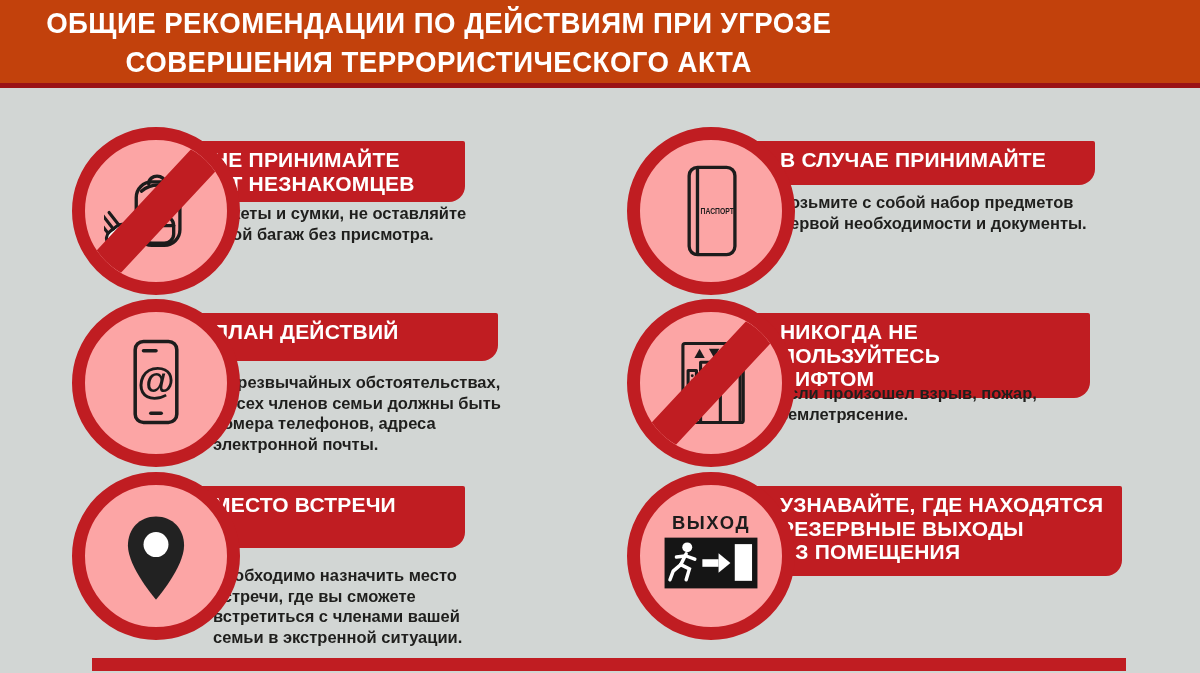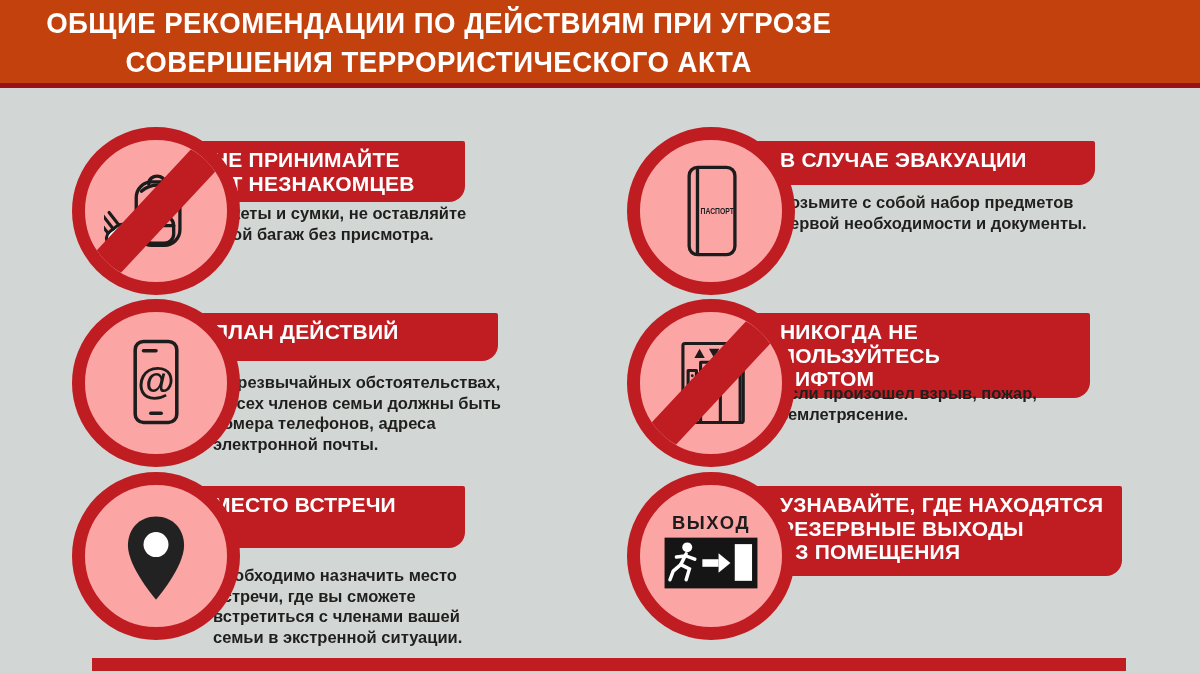--- a/index.html
+++ b/index.html
@@ -135,21 +135,21 @@
     <div class="circle">
       <svg width="104" height="104" viewBox="0 0 100 100">
         <path d="M50 12 C34 12 23 24 23 40 C23 61 50 92 50 92 C50 92 77 61 77 40 C77 24 66 12 50 12 Z" fill="#222222"></path>
         <circle cx="50" cy="39" r="12" fill="#ffffff"></circle>
       </svg>
     </div>
   </section>
 
   <section class="item r1 right-col">
     <div class="banner" style="left:710px;width:385px;min-height:44px;">
-      <h2>В СЛУЧАЕ ЭВАКУАЦИИ</h2>
+      <h2>В СЛУЧАЕ ПРИНИМАЙТЕ</h2>
     </div>
     <p class="body-text" style="top:65px;">возьмите с собой набор предметов
 первой необходимости и документы.</p>
     <div class="circle">
       <svg width="104" height="104" viewBox="0 0 100 100">
         <g fill="none" stroke="#1c1c1c" stroke-width="3.2" stroke-linejoin="round">
           <rect x="29" y="8" width="44" height="84" rx="8"></rect>
           <line x1="37" y1="9" x2="37" y2="91"></line>
         </g>
         <text x="56" y="53" text-anchor="middle" font-size="9" font-weight="bold" fill="#1c1c1c" textLength="32" lengthAdjust="spacingAndGlyphs" font-family="Liberation Sans, DejaVu Sans, sans-serif">ПАСПОРТ</text>

